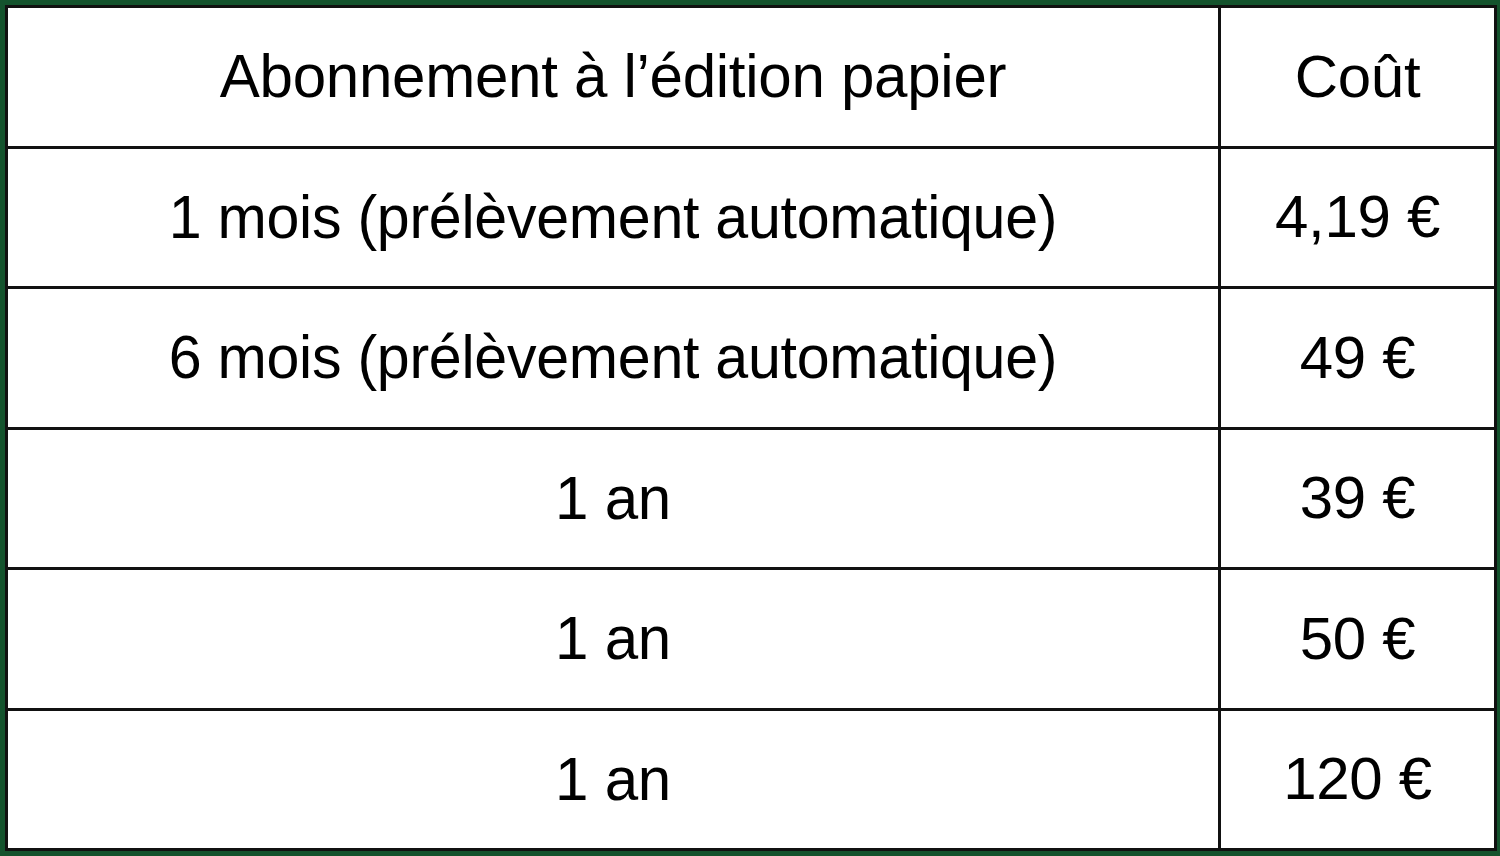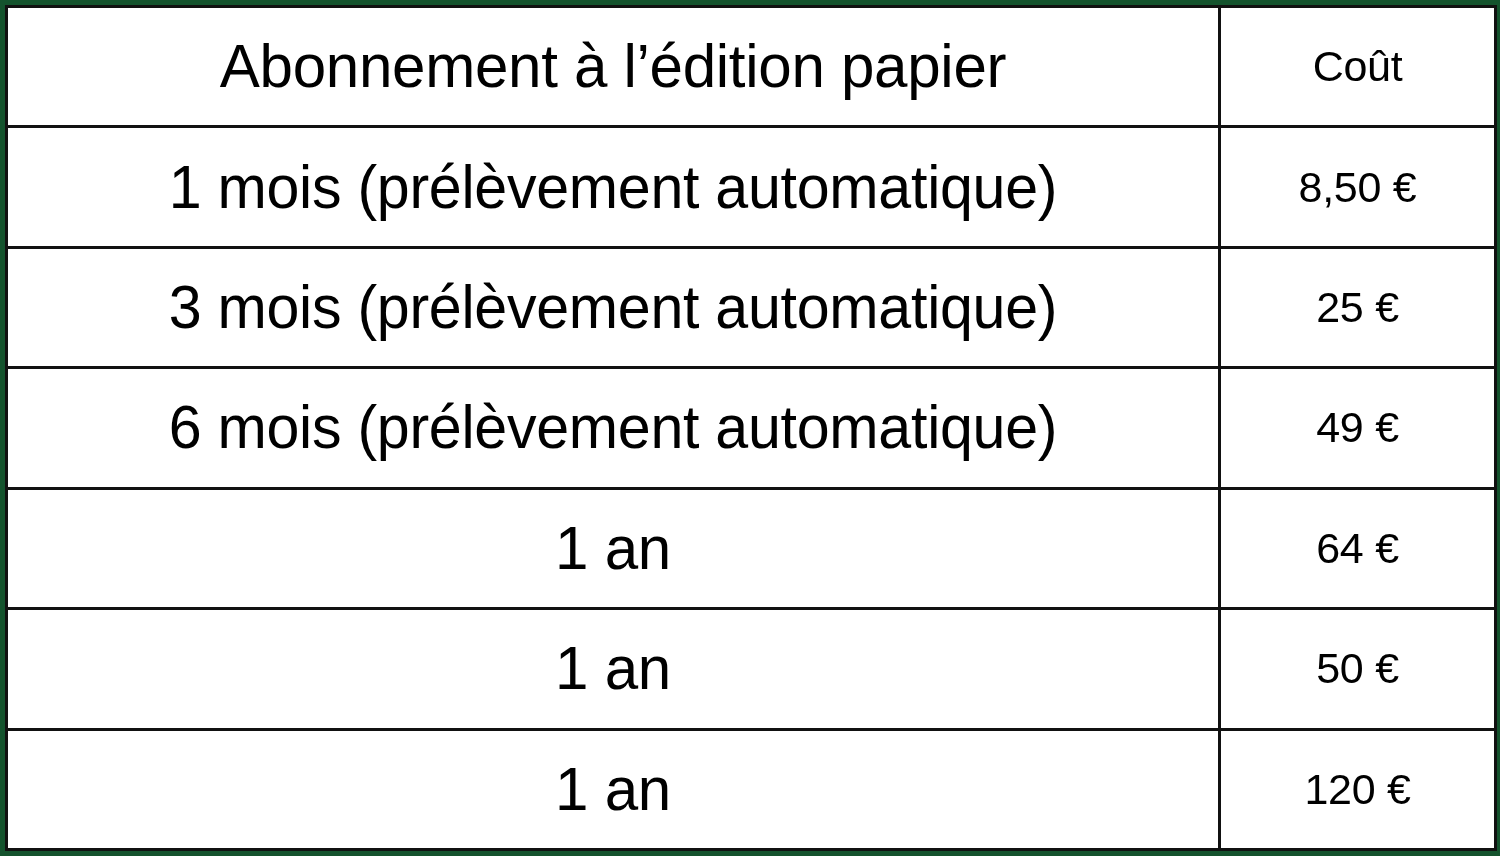--- a/index.html
+++ b/index.html
@@ -55,21 +55,21 @@
     transform-origin: center center;
   }
 
   
   .cell-text.long {
     font-size: 61px;
     transform: scaleX(0.97);
   }
 
   .cell-text.cost {
-    font-size: 43px;
+    font-size: 60px;
     transform: scaleX(1);
   }
 
   .cell-text.empty {
     min-height: 1px;
   }
 </style>
 </head>
 <body>
 
@@ -89,48 +89,40 @@
         <td>
           <span class="cell-text cost">Coût</span>
         </td>
       </tr>
 
       <tr>
         <td>
           <span class="cell-text long">1 mois (prélèvement automatique)</span>
         </td>
         <td>
-          <span class="cell-text cost">8,50 €</span>
+          <span class="cell-text cost">4,19 €</span>
         </td>
       </tr>
 
-      <tr>
-        <td>
-          <span class="cell-text long">3 mois (prélèvement automatique)</span>
-        </td>
-        <td>
-          <span class="cell-text cost">25 €</span>
-        </td>
-      </tr>
 
       <tr>
         <td>
           <span class="cell-text long">6 mois (prélèvement automatique)</span>
         </td>
         <td>
           <span class="cell-text cost">49 €</span>
         </td>
       </tr>
 
       <tr>
         <td>
           <span class="cell-text">1 an</span>
         </td>
         <td>
-          <span class="cell-text cost">64 €</span>
+          <span class="cell-text cost">39 €</span>
         </td>
       </tr>
 
 
       <tr>
         <td>
           <span class="cell-text">1 an</span>
         </td>
         <td>
           <span class="cell-text cost">50 €</span>

